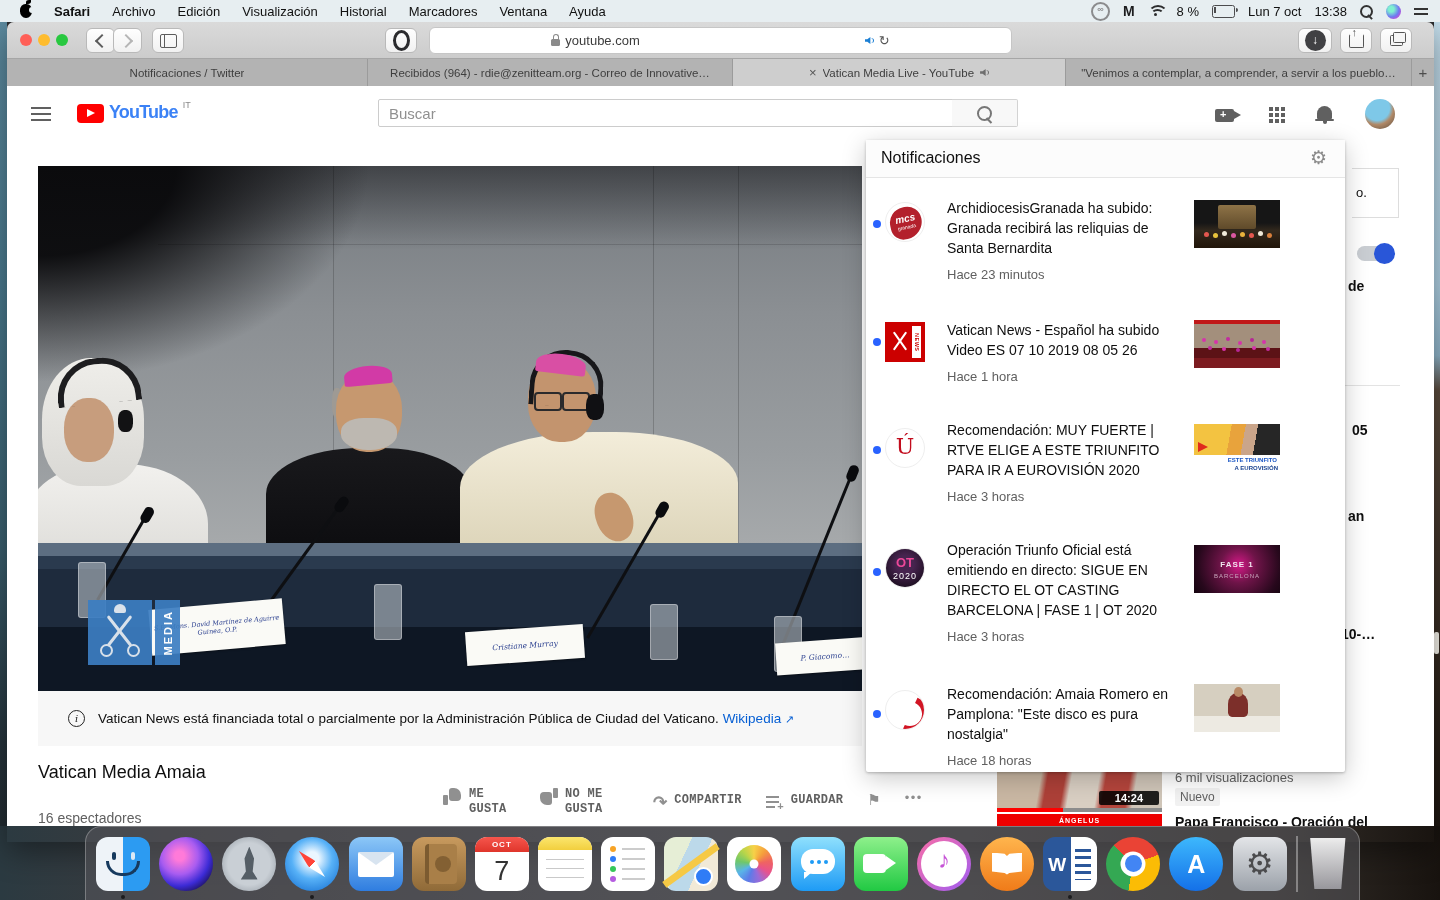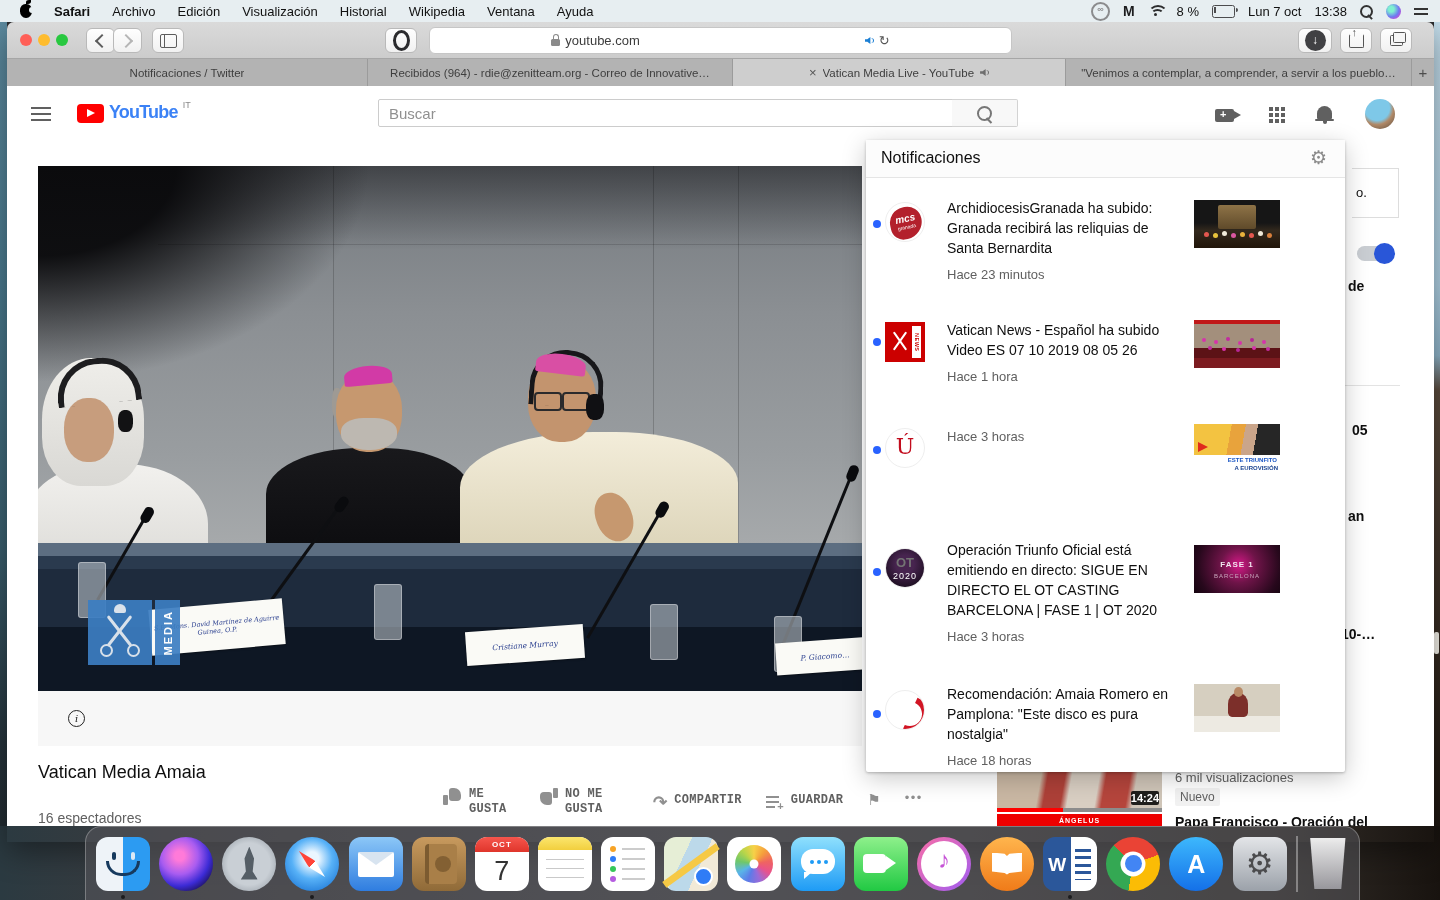--- a/index.html
+++ b/index.html
@@ -187,21 +187,21 @@
   
   .frag{position:absolute;font-size:14px;font-weight:bold;color:#0f0f0f;}
   #clipbox{position:absolute;left:1345px;top:82px;width:47px;height:50px;border:1px solid #ddd;border-left:none;background:#fff;
     font-size:13px;color:#0f0f0f;padding:16px 0 0 4px;box-sizing:border-box;}
   #toggle{position:absolute;left:1350px;top:160px;width:36px;height:15px;background:#c9cdd2;border-radius:8px;}
   #toggle::after{content:'';position:absolute;right:-2px;top:-3px;width:21px;height:21px;border-radius:50%;background:#2956d8;}
   #side-div{position:absolute;left:1338px;top:299px;width:55px;height:1px;background:#e3e3e3;}
   #thumb-next1{position:absolute;left:990px;top:686px;width:165px;height:40px;overflow:hidden;
     background:linear-gradient(100deg,#c9b7a3 0 26%,#ad4038 30% 40%,#d8cec2 44% 60%,#b5453c 64% 78%,#cfc5b8 82%);}
   #thumb-next1 .dur{position:absolute;right:3px;bottom:7px;background:rgba(0,0,0,.85);color:#fff;
-    font-size:11px;font-weight:bold;padding:1px 0;border-radius:2px;}
+    font-size:11px;font-weight:bold;padding:1px 16px;border-radius:2px;}
   #thumb-next1 .prog{position:absolute;left:0;bottom:0;width:100%;height:4px;background:#8c8c8c;}
   #thumb-next1 .prog i{position:absolute;left:0;top:0;width:40%;height:100%;background:#f00;}
   #views-next{position:absolute;left:1168px;top:684px;font-size:13px;color:#606060;}
   #badge-new{position:absolute;left:1168px;top:702px;background:#f1f1f1;color:#606060;font-size:12px;padding:2px 5px;border-radius:2px;}
   #thumb-next2{position:absolute;left:990px;top:728px;width:165px;height:30px;overflow:hidden;background:#cbb79e;}
   #thumb-next2 .strip{position:absolute;left:0;top:0;width:100%;height:13px;background:#e00;
     color:#fff;font-size:7px;font-weight:bold;text-align:center;line-height:13px;letter-spacing:1px;}
   #next-title{position:absolute;left:1168px;top:728px;width:240px;font-size:14px;font-weight:bold;color:#0f0f0f;}
 
   
@@ -222,21 +222,21 @@
   .a1-blob{position:absolute;left:4px;top:4px;width:32px;height:32px;background:#b3202c;border-radius:52% 48% 58% 42%;transform:rotate(-12deg);}
   .a1-blob .t1{position:absolute;left:0;width:100%;top:6px;text-align:center;color:#fff;font-size:10px;font-weight:bold;font-style:italic;}
   .a1-blob .t2{position:absolute;left:0;width:100%;top:17px;text-align:center;color:#fff;font-size:5px;}
   .a2-bg{position:absolute;inset:0;background:#c00;}
   .a2-k1,.a2-k2{position:absolute;left:14px;top:8px;width:2px;height:22px;background:#fff;border-radius:1px;}
   .a2-k1{transform:rotate(35deg);} .a2-k2{transform:rotate(-35deg);}
   .a2-strip{position:absolute;right:4px;top:4px;width:9px;height:32px;background:#fff;display:flex;align-items:center;justify-content:center;}
   .a2-strip span{writing-mode:vertical-rl;font-size:5.5px;font-weight:bold;color:#c00;letter-spacing:.5px;}
   .a3-u{position:absolute;left:0;top:5px;width:100%;text-align:center;font-family:"DejaVu Serif",serif;font-size:22px;color:#c20d1e;}
   .a4-bg{position:absolute;inset:0;background:radial-gradient(circle at 50% 40%,#47244f 0 30%,#1c0e20 80%);}
-  .a4-ot{position:absolute;left:0;top:6px;width:100%;text-align:center;font-size:13px;font-weight:bold;color:#737373;}
+  .a4-ot{position:absolute;left:0;top:6px;width:100%;text-align:center;font-size:13px;font-weight:bold;color:#ec4899;}
   .a4-yr{position:absolute;left:0;top:22px;width:100%;text-align:center;font-size:9px;color:#fff;letter-spacing:1px;}
   .a5-arc{position:absolute;left:6px;top:5px;width:24px;height:24px;border-radius:50%;border:6px solid transparent;
     border-right-color:#d11524;border-bottom-color:#d11524;transform:rotate(-20deg);}
   
   .t1-bg{position:absolute;inset:0;background:linear-gradient(180deg,#161616 0 48%,#33291d 64%,#211509 100%);}
   .t1-shrine{position:absolute;left:24px;top:5px;width:38px;height:24px;background:linear-gradient(180deg,#8e7347,#5f4a2a);border-radius:2px;}
   .t1-flowers{position:absolute;left:10px;top:32px;width:5px;height:5px;border-radius:50%;background:#e3574f;
     box-shadow:9px 1px #e8c33c,18px -1px #f0ead9,27px 1px #d957a0,36px 0 #e8b23c,45px 1px #e3574f,54px -1px #f0ead9,63px 1px #d9803c;}
   .t2-bg{position:absolute;inset:0;background:linear-gradient(180deg,#c01818 0 9%,#a38f7c 9% 58%,#5c1216 58% 80%,#7c1b20 80%);}
   .t2-dots{position:absolute;left:8px;top:18px;width:4px;height:4px;border-radius:50%;background:#d633ab;
@@ -333,21 +333,21 @@
 <div class="abs" id="desk-bottom"></div>
 
 <div class="abs" id="menubar">
   <div class="left">
     <span class="apple"></span>
     <span class="mb-bold">Safari</span>
     <span>Archivo</span>
     <span>Edición</span>
     <span>Visualización</span>
     <span>Historial</span>
-    <span>Wikipedia</span>
+    <span>Marcadores</span>
     <span>Ventana</span>
     <span>Ayuda</span>
   </div>
   <div class="right">
     <span class="cc-ic">∞</span>
     <span class="mw-ic">M</span>
     <span class="wifi">
         <i></i>
         <i></i>
         <i></i>
@@ -488,20 +488,23 @@
           <i class="kb1"></i>
           <i class="kb2"></i>
       </div>
       <div id="vm-strip">
         <span>MEDIA</span>
       </div>
     </div>
 
     <div id="banner">
       <span class="info-ic">i</span>
+      <span><span>Vatican News está financiada total o parcialmente por la Administración Pública de Ciudad del Vaticano.</span>
+      <a class="wiki">Wikipedia</a>
+      <span class="ext-arrow">↗</span></span>
     </div>
 
     <div id="vtitle">Vatican Media Amaia</div>
     <div id="viewers">16 espectadores</div>
     <div id="actions">
       <div class="act">
         <span class="tu"></span>
         <span class="lbl narrow">ME GUSTA</span>
       </div>
       <div class="act">
@@ -593,20 +596,21 @@
             <span class="t2-dots"></span>
         </div>
       </div>
 
       <div class="nitem" style="top:280px">
         <span class="ndot" style="top:26px"></span>
         <span class="avat" style="top:8px">
           <span class="a3-u">Ú</span>
         </span>
         <div class="ntext">
+          <div class="ntitle">Recomendación: MUY FUERTE | RTVE ELIGE A ESTE TRIUNFITO PARA IR A EUROVISIÓN 2020</div>
           <div class="ntime">Hace 3 horas</div>
         </div>
         <div class="nthumb" style="top:4px">
           <span class="t3-bg"></span>
             <span class="t3-arrow"></span>
             <span class="t3-band"></span>
           <span class="t3-l1">ESTE TRIUNFITO</span>
           <span class="t3-l2">A EUROVISIÓN</span>
         </div>
       </div>

